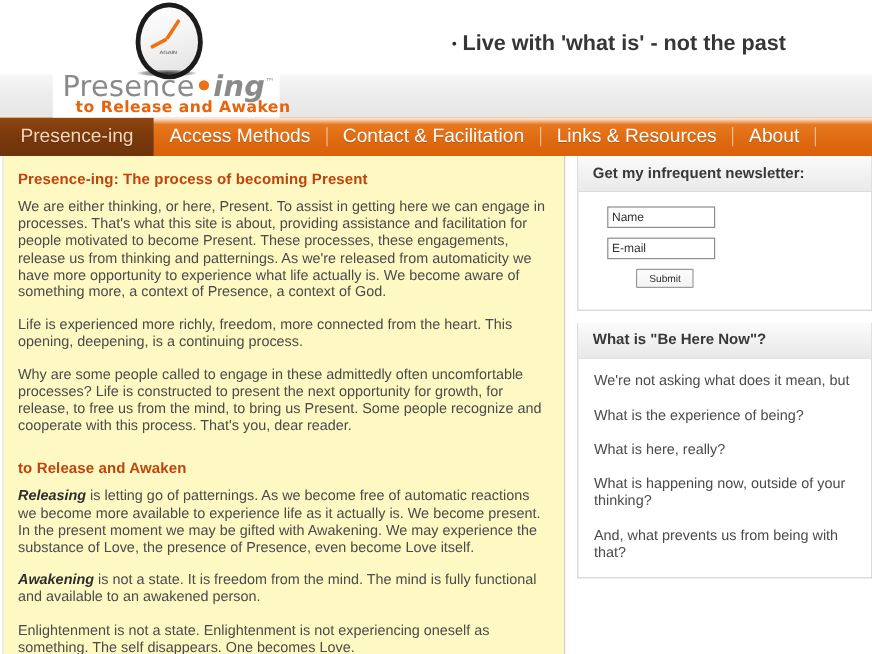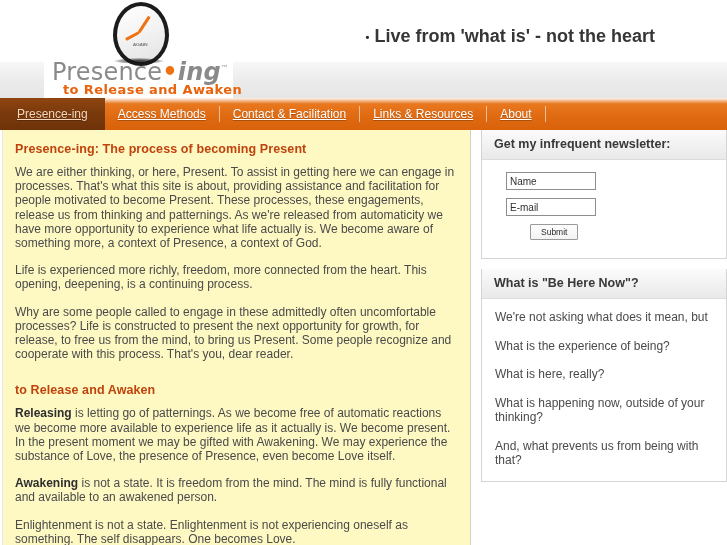--- a/index.html
+++ b/index.html
@@ -166,25 +166,24 @@
     align-items: stretch;
     overflow: hidden;
   }
   .nav-item {
     position: relative;
     display: flex;
     align-items: center;
     padding: 0 13px;
     color: #ffffff;
     font-family: "Liberation Sans", sans-serif;
-    font-size: 12px;
+    font-size: 16px;
     white-space: nowrap;
     cursor: pointer;
     text-shadow: 0 1px 0 rgba(0,0,0,0.22);
-    text-decoration: underline;
   }
   .nav-item.active {
     background: linear-gradient(to bottom, #8f4510 0%, #7b3a0c 45%, #6f330a 100%);
     color: #f3d7bf;
     padding: 0 17px;
   }
   .nav-sep {
     width: 1px;
     align-self: center;
     height: 16px;
@@ -224,20 +223,21 @@
   }
   .content p {
     margin: 0 0 13px 0;
     font-family: "Liberation Sans", sans-serif;
     font-size: 12px;
     line-height: 14.2px;
     color: #4a4a4a;
   }
   .content p b {
     color: #2e2e2e;
+    font-style: italic;
   }
 
   
   .sidebar {
     position: absolute;
     left: 481px;
     top: 0;
     width: 246px;
     height: 415px;
     background: #ffffff;
@@ -319,21 +319,21 @@
       <div class="hand hand-hr"></div>
       <div class="clock-sub">AGAIN</div>
       <div class="clock-shadow"></div>
     </div>
 
     <div class="wordmark"><span>Presence</span><span class="dot">•</span><span class="ing">ing</span><span class="tm">™</span></div>
 
     <div class="tagline-logo">to Release and Awaken</div>
   </div>
 
-  <div class="header-slogan"><span class="bul">•</span><span>Live from 'what is' - not the heart</span></div>
+  <div class="header-slogan"><span class="bul">•</span><span>Live with 'what is' - not the past</span></div>
 </div>
 
 <div class="nav">
   <div class="nav-item active">
       <span>Presence-ing</span>
     </div>
   <div class="nav-item">
       <span>Access Methods</span>
     </div>
   <div class="nav-sep"></div>

